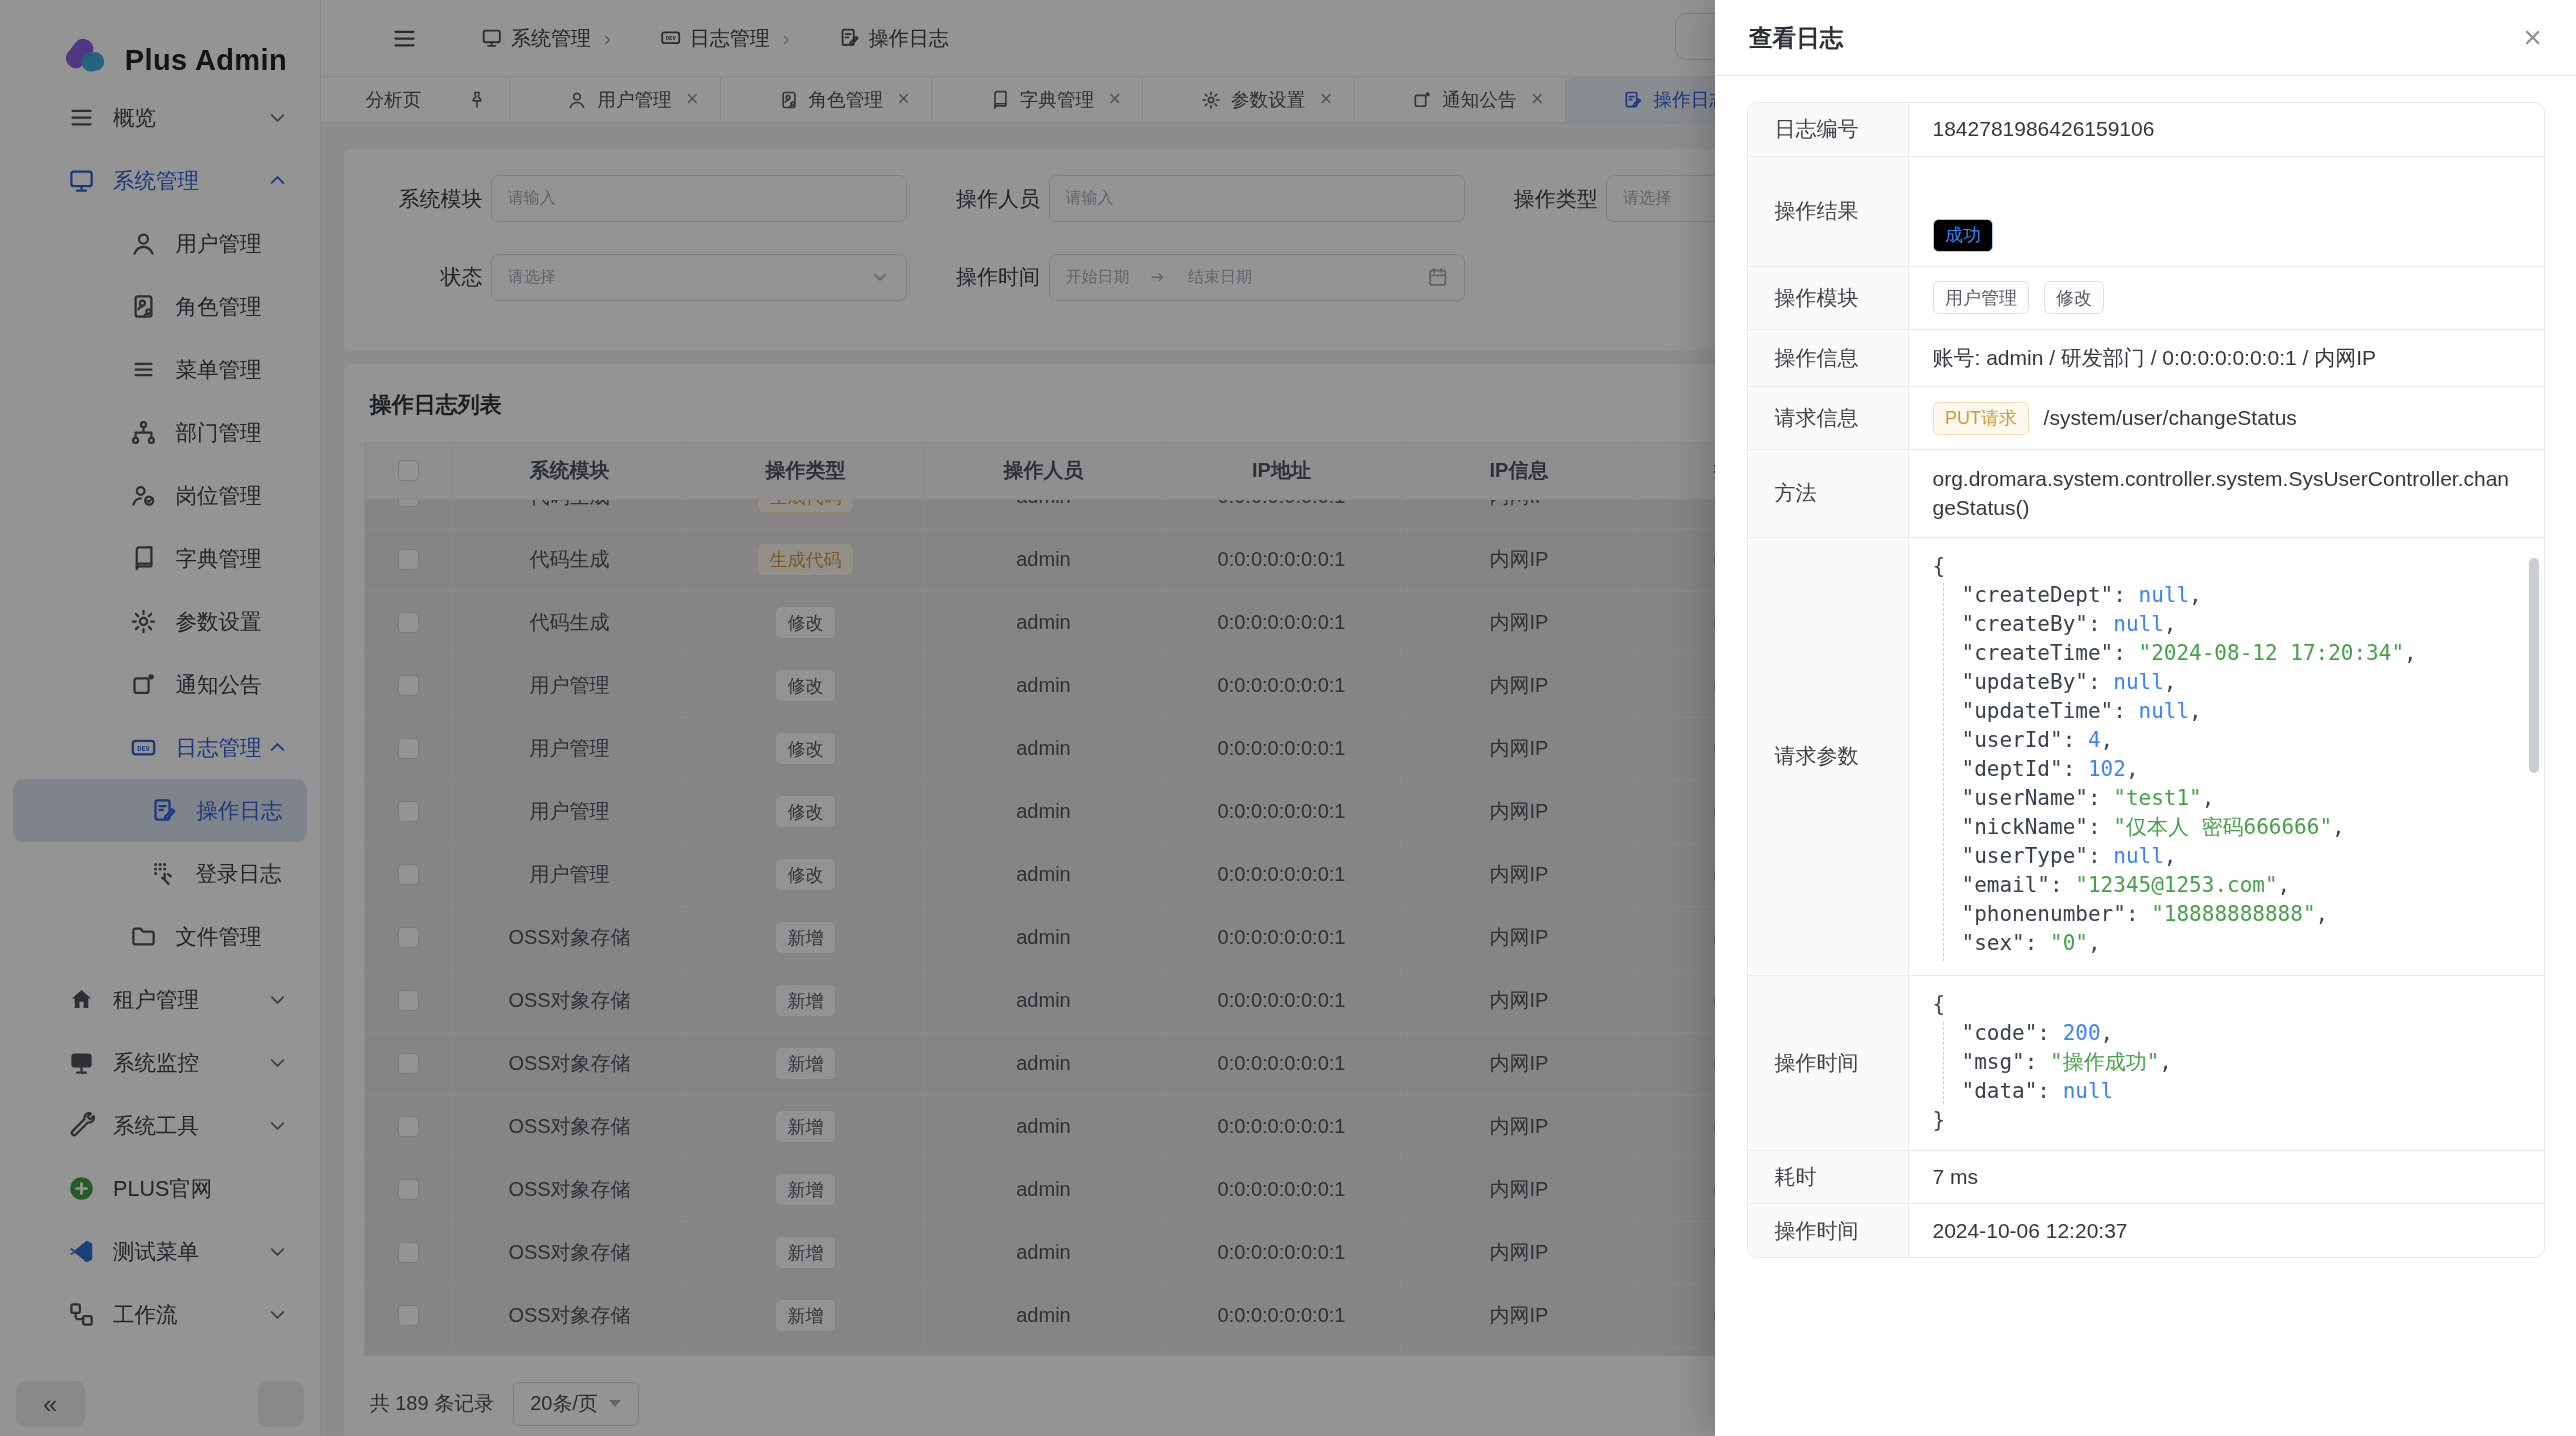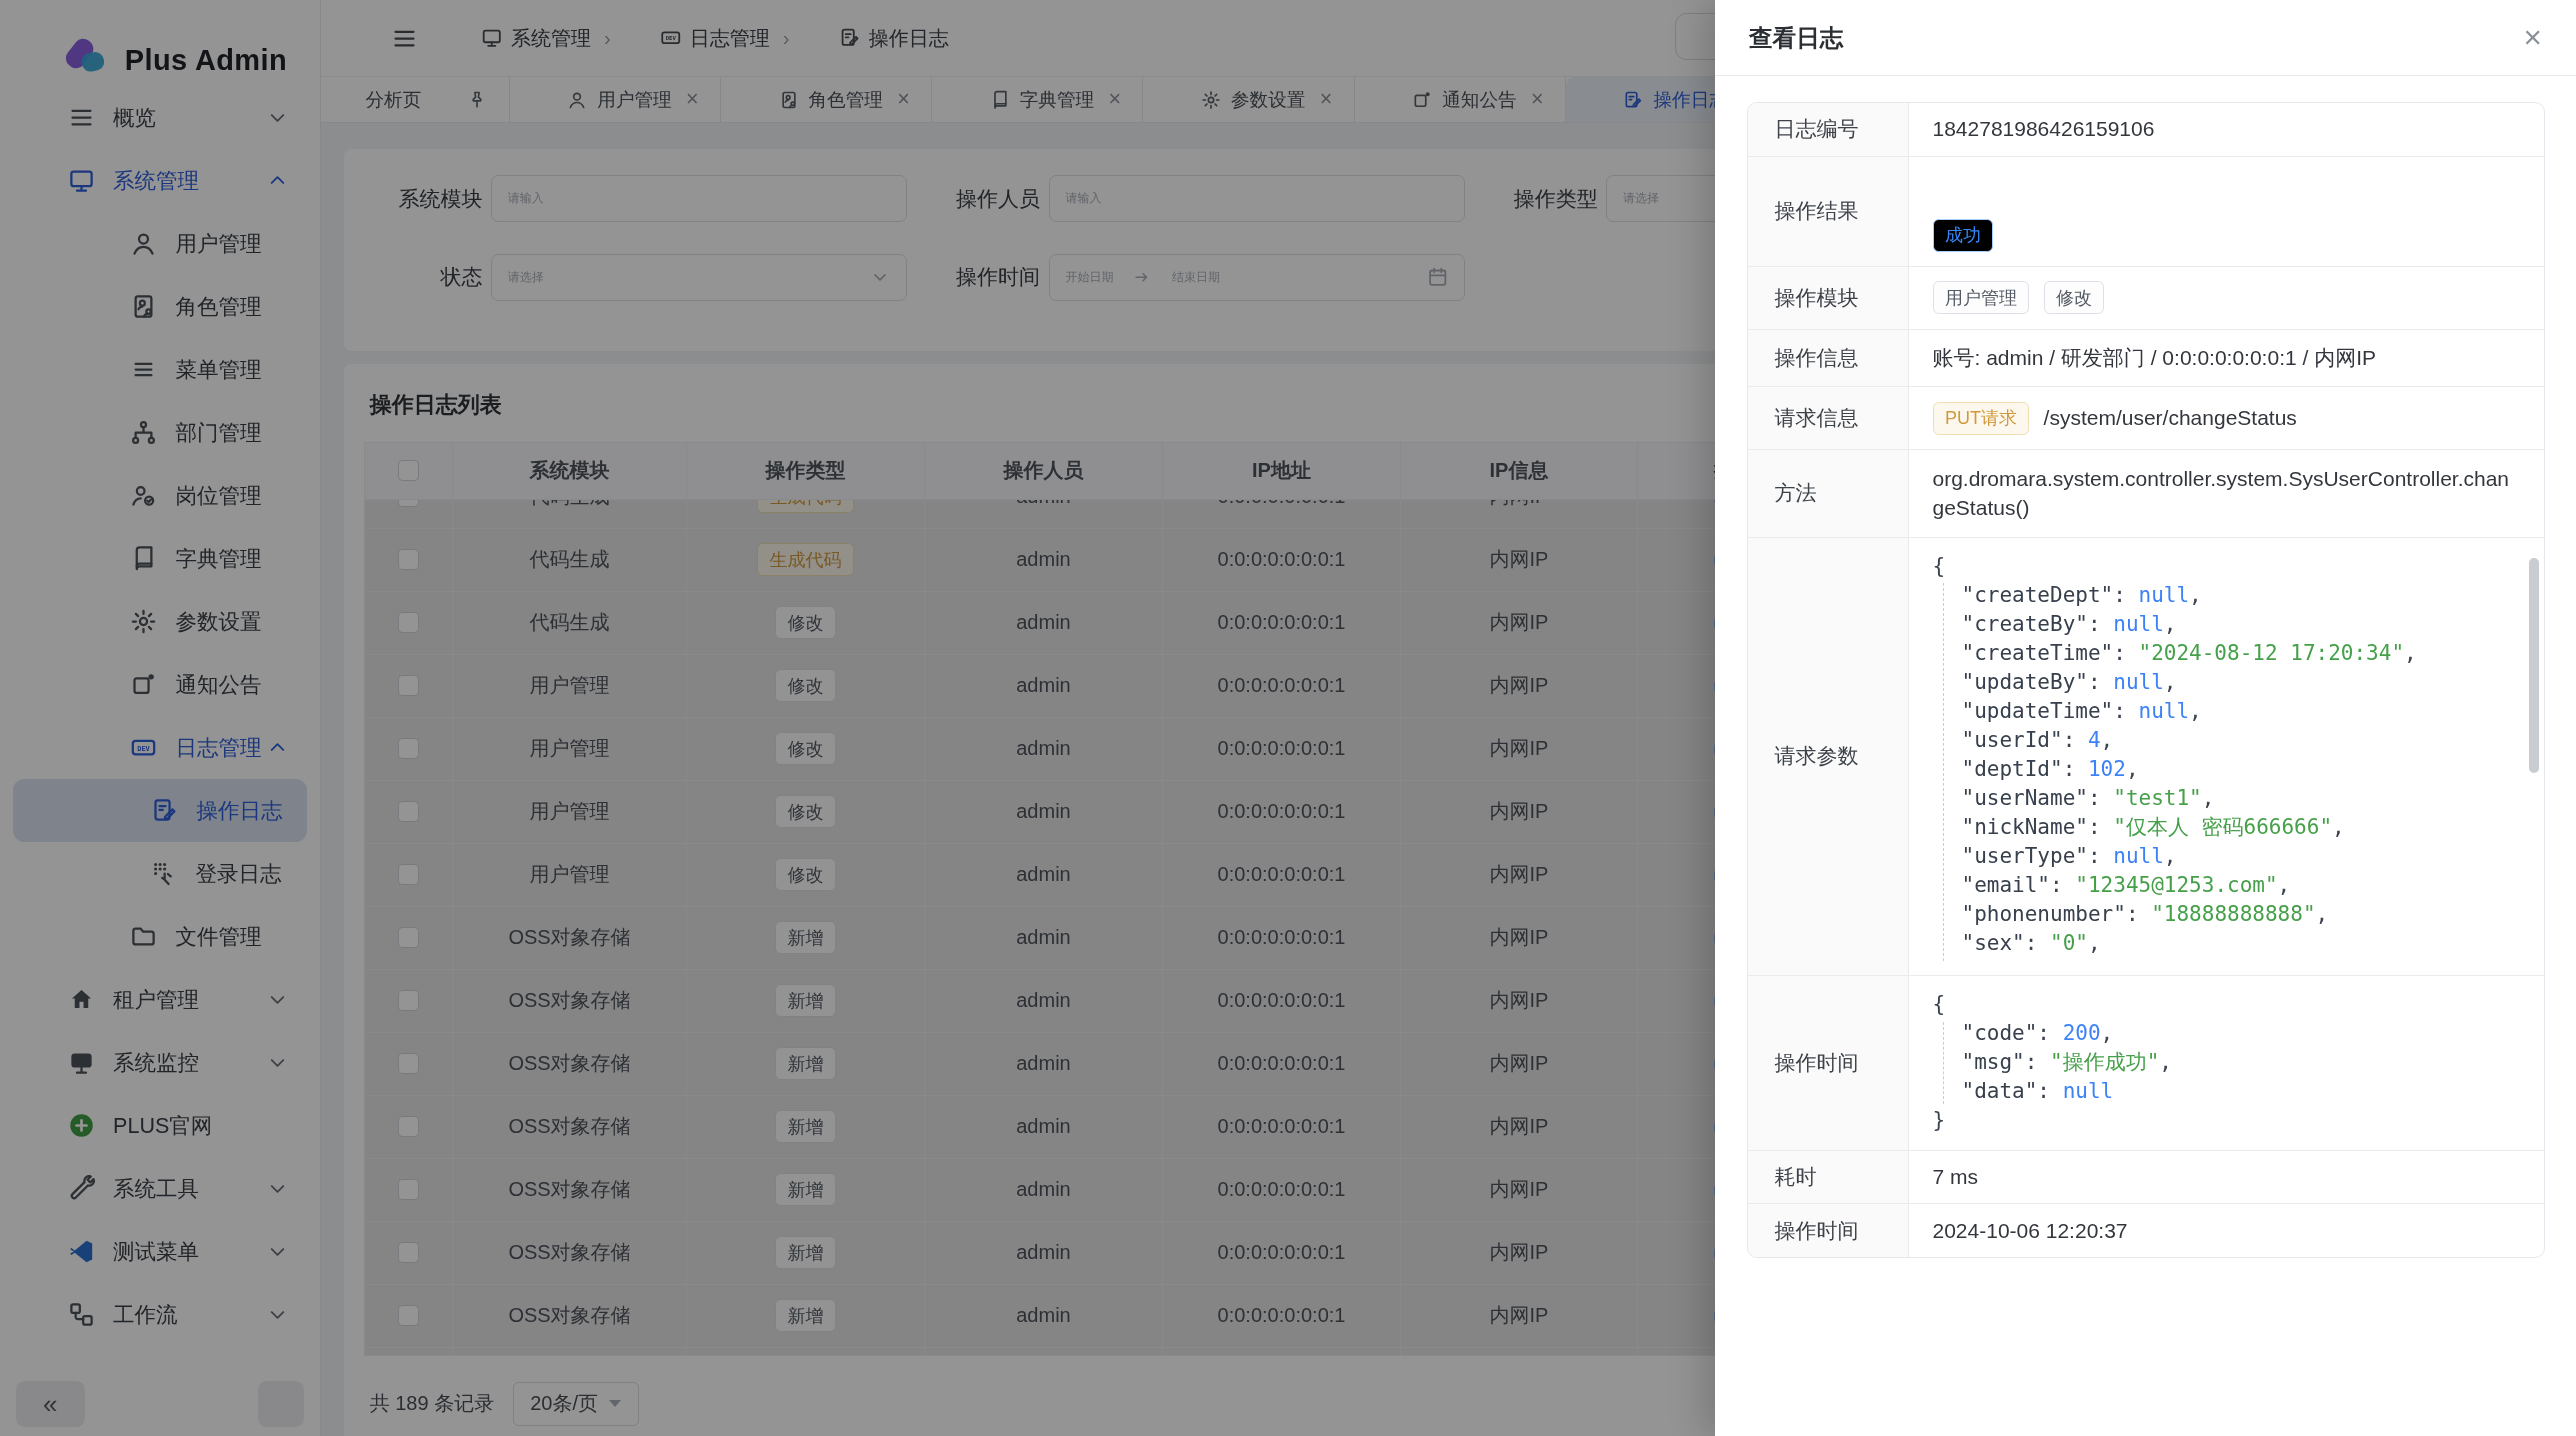--- a/index.html
+++ b/index.html
@@ -53,21 +53,21 @@
   .tab.active .tab-close{color:#2f5fd8;}
 
   .content{padding:26px 23px 0 23px;}
   .card{background:#fff;border-radius:7.2px;}
   
   .filter-card{height:202px;margin-bottom:13px;padding:26px 0 0 31.5px;}
   .f-row{display:flex;gap:26px;margin-bottom:31.5px;}
   .f-group{display:flex;align-items:center;}
   .f-label{width:107px;text-align:right;font-size:21px;color:#383d44;flex:none;}
   .f-field{width:416px;height:47px;border:1.4px solid #dcdfe5;border-radius:7.2px;margin-left:8.6px;display:flex;align-items:center;padding:0 15.7px;background:#fff;position:relative;}
-  .ph{color:#a8adb6;font-size:12px;}
+  .ph{color:#a8adb6;font-size:16px;}
   .f-field .chevr{width:20px;height:20px;color:#a8adb6;margin-left:auto;}
   .f-field .cal{width:21.5px;height:21.5px;color:#a8adb6;margin-left:auto;}
   .f-field .arr{width:18.6px;height:18.6px;color:#a8adb6;margin:0 20px;}
 
   
   .table-card{min-height:1060px;padding:26px 20px 0 20px;position:relative;}
   .t-title{font-size:22px;font-weight:600;color:#2f343a;margin:0 0 0 5.7px;}
   .tablewrap{margin-top:21.5px;border:0.7px solid #ebeef5;overflow:hidden;}
   .t-head{height:57px;background:#f6f7fa;display:flex;border-bottom:0.7px solid #ebeef5;font-weight:bold;color:#464b52;}
   .t-body{height:855px;overflow:hidden;}
@@ -298,38 +298,38 @@
         <span class="side-label">系统监控</span>
         <span class="ic chev">
           <svg viewBox="0 0 24 24" fill="none" stroke="currentColor" stroke-width="2" stroke-linecap="round" stroke-linejoin="round">
             <path d="M6 9.5l6 6 6-6"></path>
           </svg>
         </span>
       </div>
       <div class="side-item lvl1">
         <span class="ic">
           <svg viewBox="0 0 24 24" fill="none" stroke="currentColor" stroke-width="2" stroke-linecap="round" stroke-linejoin="round">
+            <path d="M14.7 6.3a4.2 4.2 0 0 1 5.6-5l-2.9 2.9 2.4 2.4 2.9-2.9a4.2 4.2 0 0 1-5 5.6L7 20a2 2 0 0 1-3-3z"></path>
+          </svg>
+        </span>
+        <span class="side-label">系统工具</span>
+        <span class="ic chev">
+          <svg viewBox="0 0 24 24" fill="none" stroke="currentColor" stroke-width="2" stroke-linecap="round" stroke-linejoin="round">
+            <path d="M6 9.5l6 6 6-6"></path>
+          </svg>
+        </span>
+      </div>
+      <div class="side-item lvl1">
+        <span class="ic">
+          <svg viewBox="0 0 24 24" fill="none" stroke="currentColor" stroke-width="2" stroke-linecap="round" stroke-linejoin="round">
             <circle cx="12" cy="12" r="10" fill="#3f9d44" stroke="none"></circle>
             <path d="M12 7.5v9M7.5 12h9" stroke="#fff" stroke-width="2.4"></path>
           </svg>
         </span>
         <span class="side-label">PLUS官网</span>
-      </div>
-      <div class="side-item lvl1">
-        <span class="ic">
-          <svg viewBox="0 0 24 24" fill="none" stroke="currentColor" stroke-width="2" stroke-linecap="round" stroke-linejoin="round">
-            <path d="M14.7 6.3a4.2 4.2 0 0 1 5.6-5l-2.9 2.9 2.4 2.4 2.9-2.9a4.2 4.2 0 0 1-5 5.6L7 20a2 2 0 0 1-3-3z"></path>
-          </svg>
-        </span>
-        <span class="side-label">系统工具</span>
-        <span class="ic chev">
-          <svg viewBox="0 0 24 24" fill="none" stroke="currentColor" stroke-width="2" stroke-linecap="round" stroke-linejoin="round">
-            <path d="M6 9.5l6 6 6-6"></path>
-          </svg>
-        </span>
       </div>
       <div class="side-item lvl1">
         <span class="ic">
           <svg viewBox="0 0 24 24" fill="none" stroke="currentColor" stroke-width="2" stroke-linecap="round" stroke-linejoin="round">
             <path d="M16.5 2.5L6 11l-3-2.2L1.8 10l3.4 2-3.4 2 1.2 1.2L6 13l10.5 8.5 5-2.3V4.8z" fill="#2a6fd0" stroke="none"></path>
           </svg>
         </span>
         <span class="side-label">测试菜单</span>
         <span class="ic chev">
           <svg viewBox="0 0 24 24" fill="none" stroke="currentColor" stroke-width="2" stroke-linecap="round" stroke-linejoin="round">

